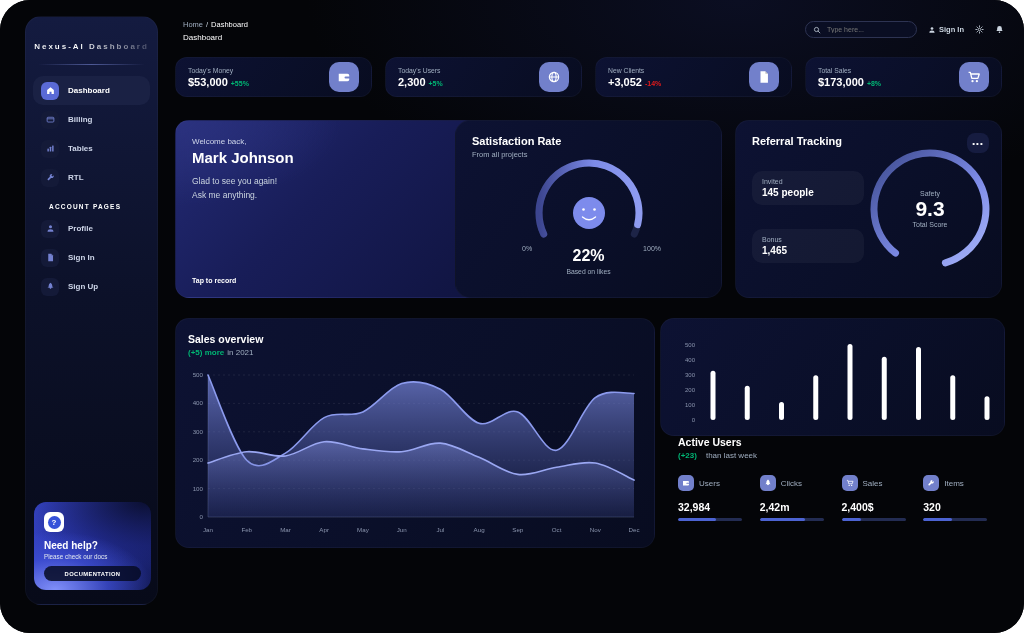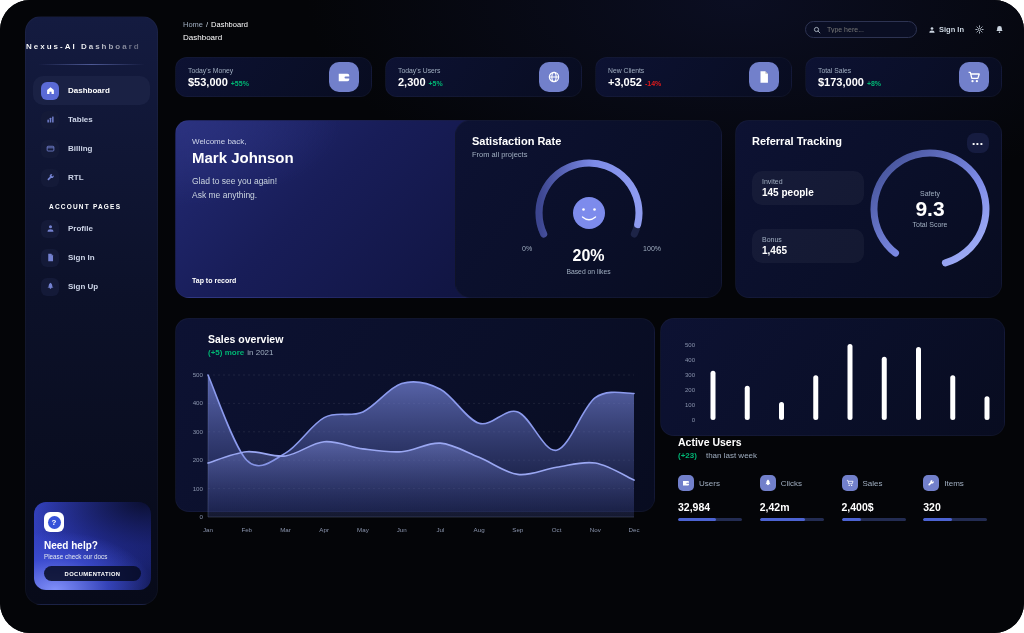--- a/index.html
+++ b/index.html
@@ -7,21 +7,21 @@
   .frame{position:absolute;inset:0;background:#0c0d0f;border-radius:30px;overflow:hidden;}
   .app-bg{position:absolute;inset:0;
     background:radial-gradient(70% 55% at 72% 0%,#0b0e22 0%,rgba(4,5,9,0) 60%),#040508;}
   .green{color:#01b574;}
   .red{color:#e31a1a;}
 
   
   .sidebar{position:absolute;left:25px;top:16px;width:133px;height:589px;border-radius:16px;
     background:linear-gradient(180deg,#141b40 0%,#0c1129 48%,#070a19 100%);
     border:1px solid rgba(255,255,255,0.03);box-sizing:border-box;}
-  .logo{margin-top:25px;font-size:8px;font-weight:bold;letter-spacing:2px;
+  .logo{margin-top:25px;text-align:center;font-size:8px;font-weight:bold;letter-spacing:2px;
     background:linear-gradient(90deg,#ffffff 40%,rgba(255,255,255,0.25) 92%);
     -webkit-background-clip:text;background-clip:text;color:transparent;}
   .divider{margin:13px 12px 11px;height:1px;
     background:linear-gradient(90deg,transparent,rgba(110,124,199,0.65),transparent);}
   .nav{padding:0 7px;}
   .nav-item{display:flex;align-items:center;gap:9px;height:29px;padding:0 8px;border-radius:10px;
     color:#cdd5e8;font-size:8px;font-weight:bold;cursor:pointer;}
   .nav-item.active{background:#1a2144;color:#fff;}
   .nav-ic{width:18px;height:18px;border-radius:6px;background:#141a38;flex:0 0 auto;
     display:flex;align-items:center;justify-content:center;color:#7381d0;}
@@ -102,21 +102,21 @@
   .ref-label{font-size:7px;color:#a0aec0;}
   .ref-value{margin-top:2px;font-size:10px;font-weight:bold;color:#fff;}
   .ring-svg{position:absolute;left:124px;top:18px;}
   .ring-text{position:absolute;left:124px;top:18px;width:140px;height:140px;display:flex;flex-direction:column;
     align-items:center;justify-content:center;}
   .ring-label{font-size:7px;color:#a0aec0;}
   .ring-score{font-size:21px;font-weight:bold;color:#fff;line-height:1.1;}
   .ring-cap{font-size:7px;color:#a0aec0;}
 
   
-  .sales{left:175px;top:318px;width:480px;height:194px;padding:14px 32px;}
+  .sales{left:175px;top:318px;width:480px;height:230px;padding:14px 12px;}
   .sales-title{font-size:10.5px;font-weight:bold;color:#fff;}
   .sales-sub{margin-top:3px;font-size:8px;}
   .sales-sub .d{font-weight:bold;}
   .sales-sub .p{color:#a0aec0;margin-left:3px;}
   .sales-chart{position:absolute;left:8px;top:50px;}
 
   .barcard{left:660px;top:318px;width:345px;height:118px;padding:0;}
   .bar-chart{position:absolute;left:8px;top:7px;}
 
   .active-users{position:absolute;left:660px;top:436px;width:345px;padding-left:18px;box-sizing:border-box;}
@@ -218,32 +218,32 @@
         <span class="nav-ic">
             <svg class="ic">
               <use href="#i-home"></use>
             </svg>
           </span>
         <span>Dashboard</span>
       </div>
       <div class="nav-item">
         <span class="nav-ic">
             <svg class="ic">
+              <use href="#i-ccard"></use>
+            </svg>
+          </span>
+        <span>Billing</span>
+      </div>
+      <div class="nav-item">
+        <span class="nav-ic">
+            <svg class="ic">
               <use href="#i-bars"></use>
             </svg>
           </span>
         <span>Tables</span>
-      </div>
-      <div class="nav-item">
-        <span class="nav-ic">
-            <svg class="ic">
-              <use href="#i-ccard"></use>
-            </svg>
-          </span>
-        <span>Billing</span>
       </div>
       <div class="nav-item">
         <span class="nav-ic">
             <svg class="ic">
               <use href="#i-wrench"></use>
             </svg>
           </span>
         <span>RTL</span>
       </div>
       <div class="section-label">ACCOUNT PAGES</div>
@@ -385,21 +385,21 @@
       </defs>
       <path d="M34.7 75.1 A50 50 0 1 1 125.3 75.1" fill="none" stroke="#1d2447" stroke-width="7" stroke-linecap="round"></path>
       <path d="M34.7 75.1 A50 50 0 1 1 128.6 65.7" fill="none" stroke="url(#g-gauge)" stroke-width="7" stroke-linecap="round"></path>
       <circle cx="80" cy="54" r="16" fill="#7d8bec"></circle>
       <circle cx="74.5" cy="50.5" r="1.3" fill="#fff"></circle>
       <circle cx="85.5" cy="50.5" r="1.3" fill="#fff"></circle>
       <path d="M73.5 58 Q80 63.5 86.5 58" fill="none" stroke="#fff" stroke-width="1.4" stroke-linecap="round"></path>
     </svg>
     <div class="sat-min">0%</div>
     <div class="sat-max">100%</div>
-    <div class="sat-pct">20%</div>
+    <div class="sat-pct">22%</div>
     <div class="sat-cap">Based on likes</div>
   </div>
 
   <div class="card referral">
     <div class="card-title">Referral Tracking</div>
     <div class="dots-btn">•••</div>
     <div class="ref-box b1">
       <div class="ref-label">Invited</div>
       <div class="ref-value">145 people</div>
     </div>

